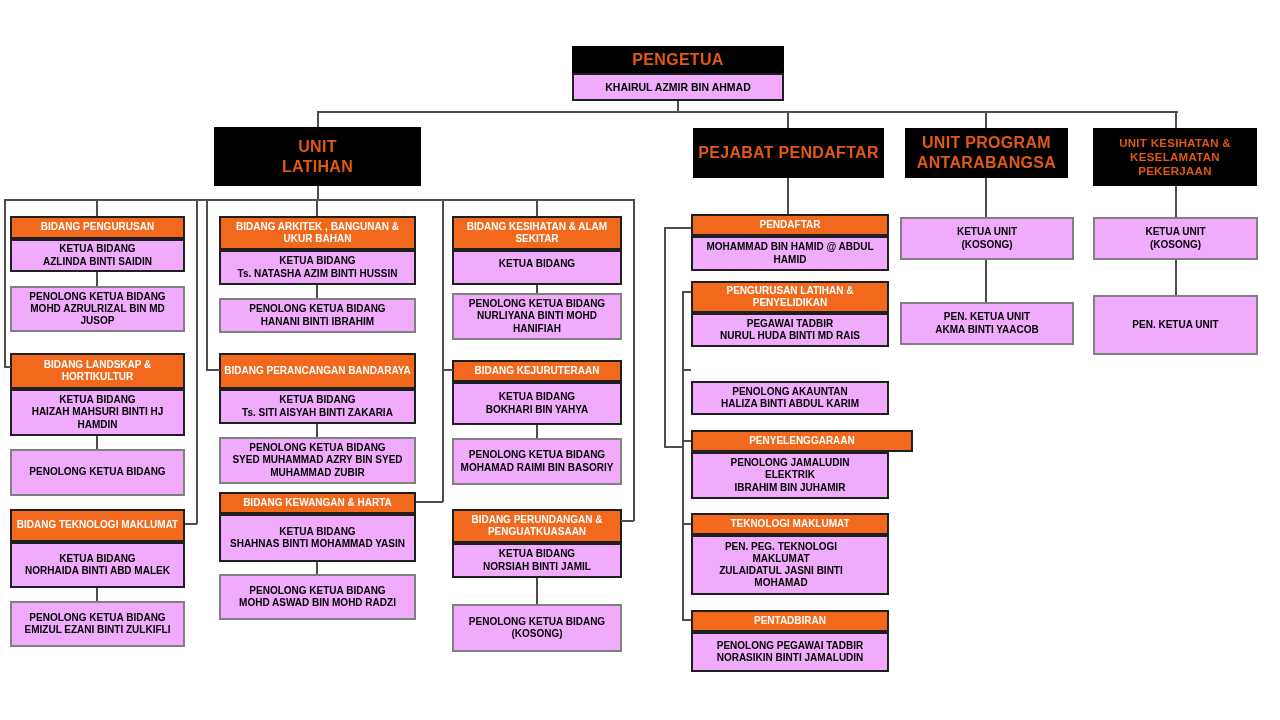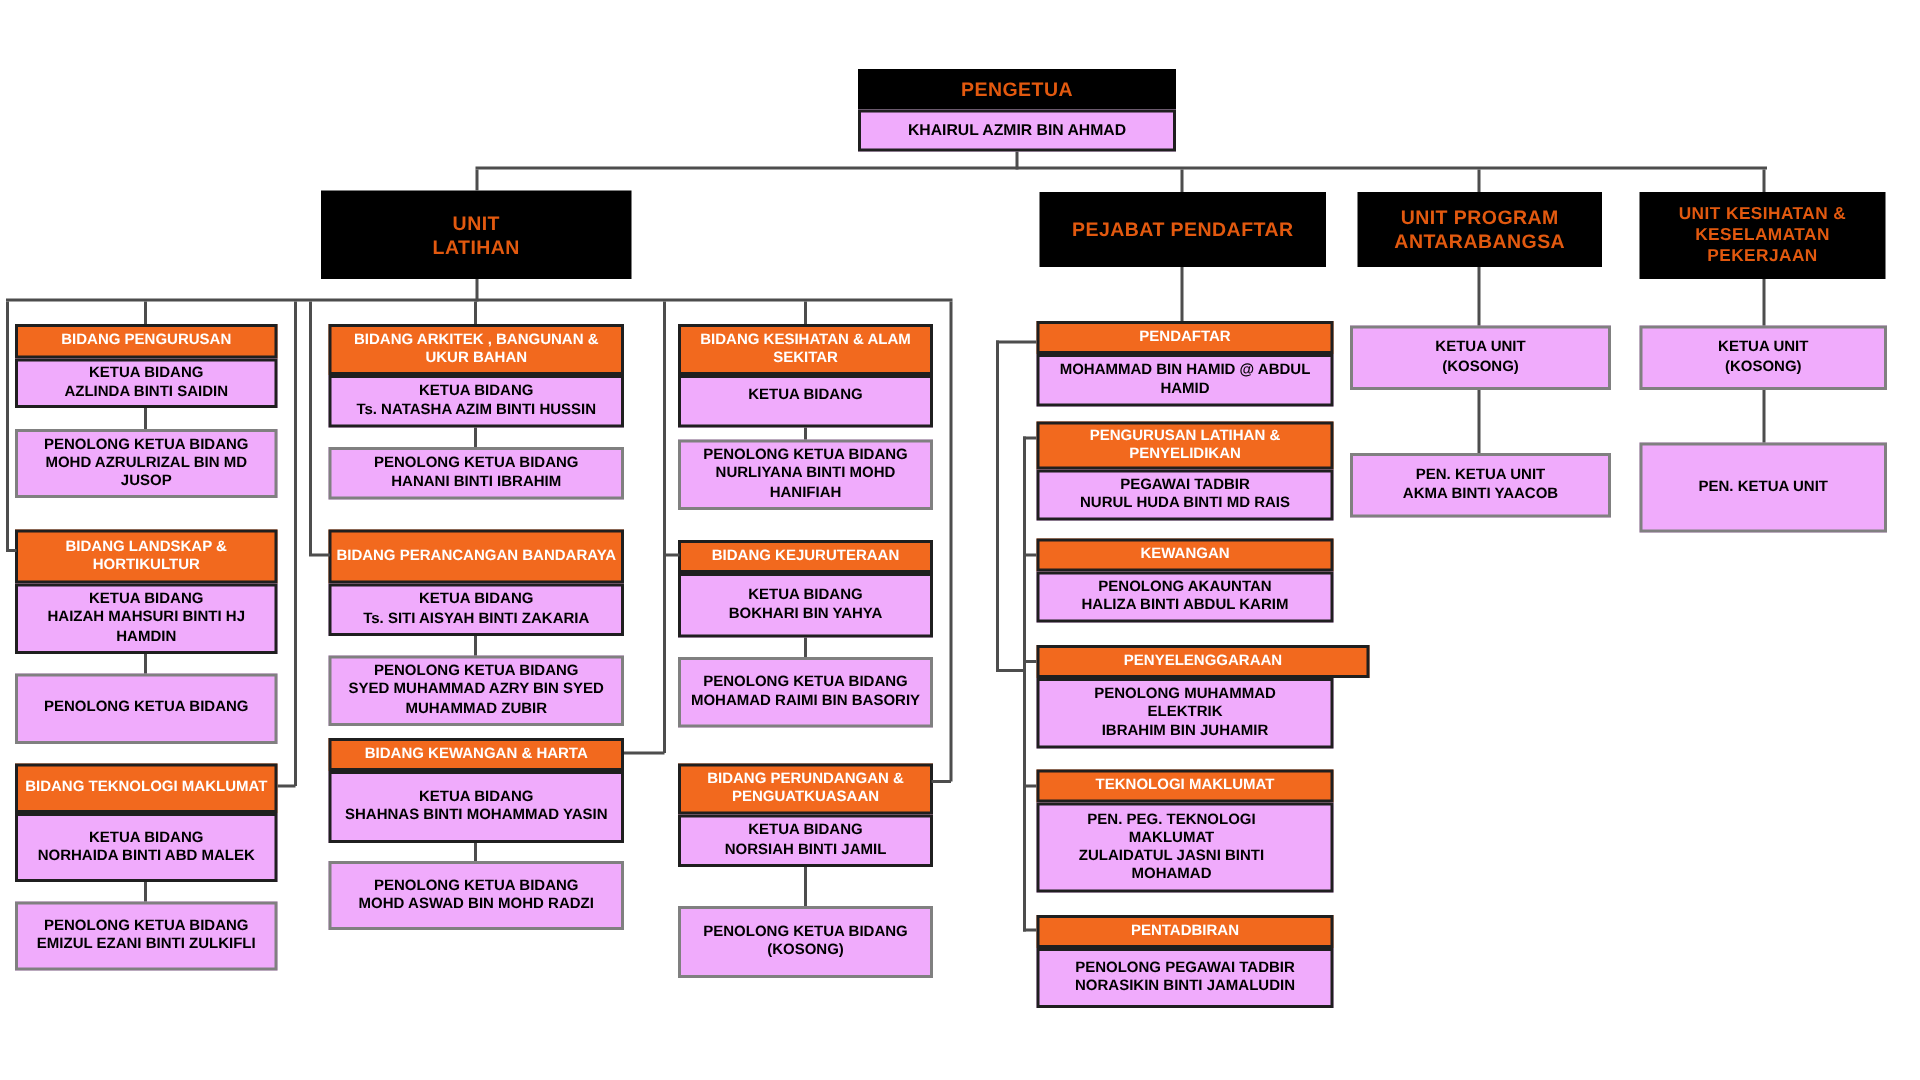--- a/index.html
+++ b/index.html
@@ -1,20 +1,20 @@
 <!DOCTYPE html>
 <html style="--orange: #F2691E; --accent: #E2590F; --black: #000000; --line: #4d4d4d; --border-dark: #1f1f1f; --border-gray: #808080;"><head>
 <meta charset="utf-8">
 <style>
   html,body{margin:0;padding:0;background:#fff;}
   #stage{position:relative;width:1280px;height:720px;background:#ffffff;overflow:hidden;
          font-family:"Liberation Sans", sans-serif;font-weight:bold;}
   .box{position:absolute;box-sizing:border-box;display:flex;flex-direction:column;
        align-items:center;justify-content:center;text-align:center;line-height:1.22;}
-  .black-box{background:var(--black);color:var(--accent);font-size:13px;
+  .black-box{background:var(--black);color:var(--accent);font-size:16px;
              white-space:pre-line;letter-spacing:.3px;}
   .hdr{background:var(--orange);color:#ffffff;border:2px solid var(--border-dark);
        font-size:10px;padding:1px 3px;}
   .cell{background:#f0abfc;color:#000;border:2px solid var(--border-dark);
         font-size:10px;padding:2px 3px;}
   .gray{border-color:var(--border-gray);}
   .top-align{justify-content:flex-start;padding-top:6px;}
   .line{position:absolute;background:var(--line);}
   .nm{display:block;}
 </style>
@@ -126,29 +126,28 @@
 
   <div class="box hdr" style="left:691px;top:214px;width:198px;height:22px">PENDAFTAR</div>
   <div class="box cell" style="left:691px;top:236px;width:198px;height:35px">MOHAMMAD BIN HAMID @ ABDUL HAMID</div>
 
   <div class="box hdr" style="left:691px;top:281px;width:198px;height:32px">PENGURUSAN LATIHAN &amp; PENYELIDIKAN</div>
   <div class="box cell" style="left:691px;top:313px;width:198px;height:34px">
     <span class="nm">PEGAWAI TADBIR</span>
     <span class="nm">NURUL HUDA BINTI MD RAIS</span>
   </div>
 
-  <div class="box hdr" style="left:691px;top:359px;width:198px;height:22px">KEWANGAN</div>
   <div class="box cell" style="left:691px;top:381px;width:198px;height:34px">
     <span class="nm">PENOLONG AKAUNTAN</span>
     <span class="nm">HALIZA BINTI ABDUL KARIM</span>
   </div>
 
   <div class="box hdr" style="left:691px;top:430px;width:222px;height:22px">PENYELENGGARAAN</div>
   <div class="box cell" style="left:691px;top:452px;width:198px;height:47px;padding-left:28px;padding-right:28px">
-    <span class="nm">PENOLONG MUHAMMAD ELEKTRIK</span>
+    <span class="nm">PENOLONG JAMALUDIN ELEKTRIK</span>
     <span class="nm">IBRAHIM BIN JUHAMIR</span>
   </div>
 
   <div class="box hdr" style="left:691px;top:513px;width:198px;height:22px">TEKNOLOGI MAKLUMAT</div>
   <div class="box cell" style="left:691px;top:535px;width:198px;height:60px;padding-left:12px;padding-right:30px">
     <span class="nm">PEN. PEG. TEKNOLOGI MAKLUMAT</span>
     <span class="nm">ZULAIDATUL JASNI BINTI MOHAMAD</span>
   </div>
 
   <div class="box hdr" style="left:691px;top:610px;width:198px;height:22px">PENTADBIRAN</div>

